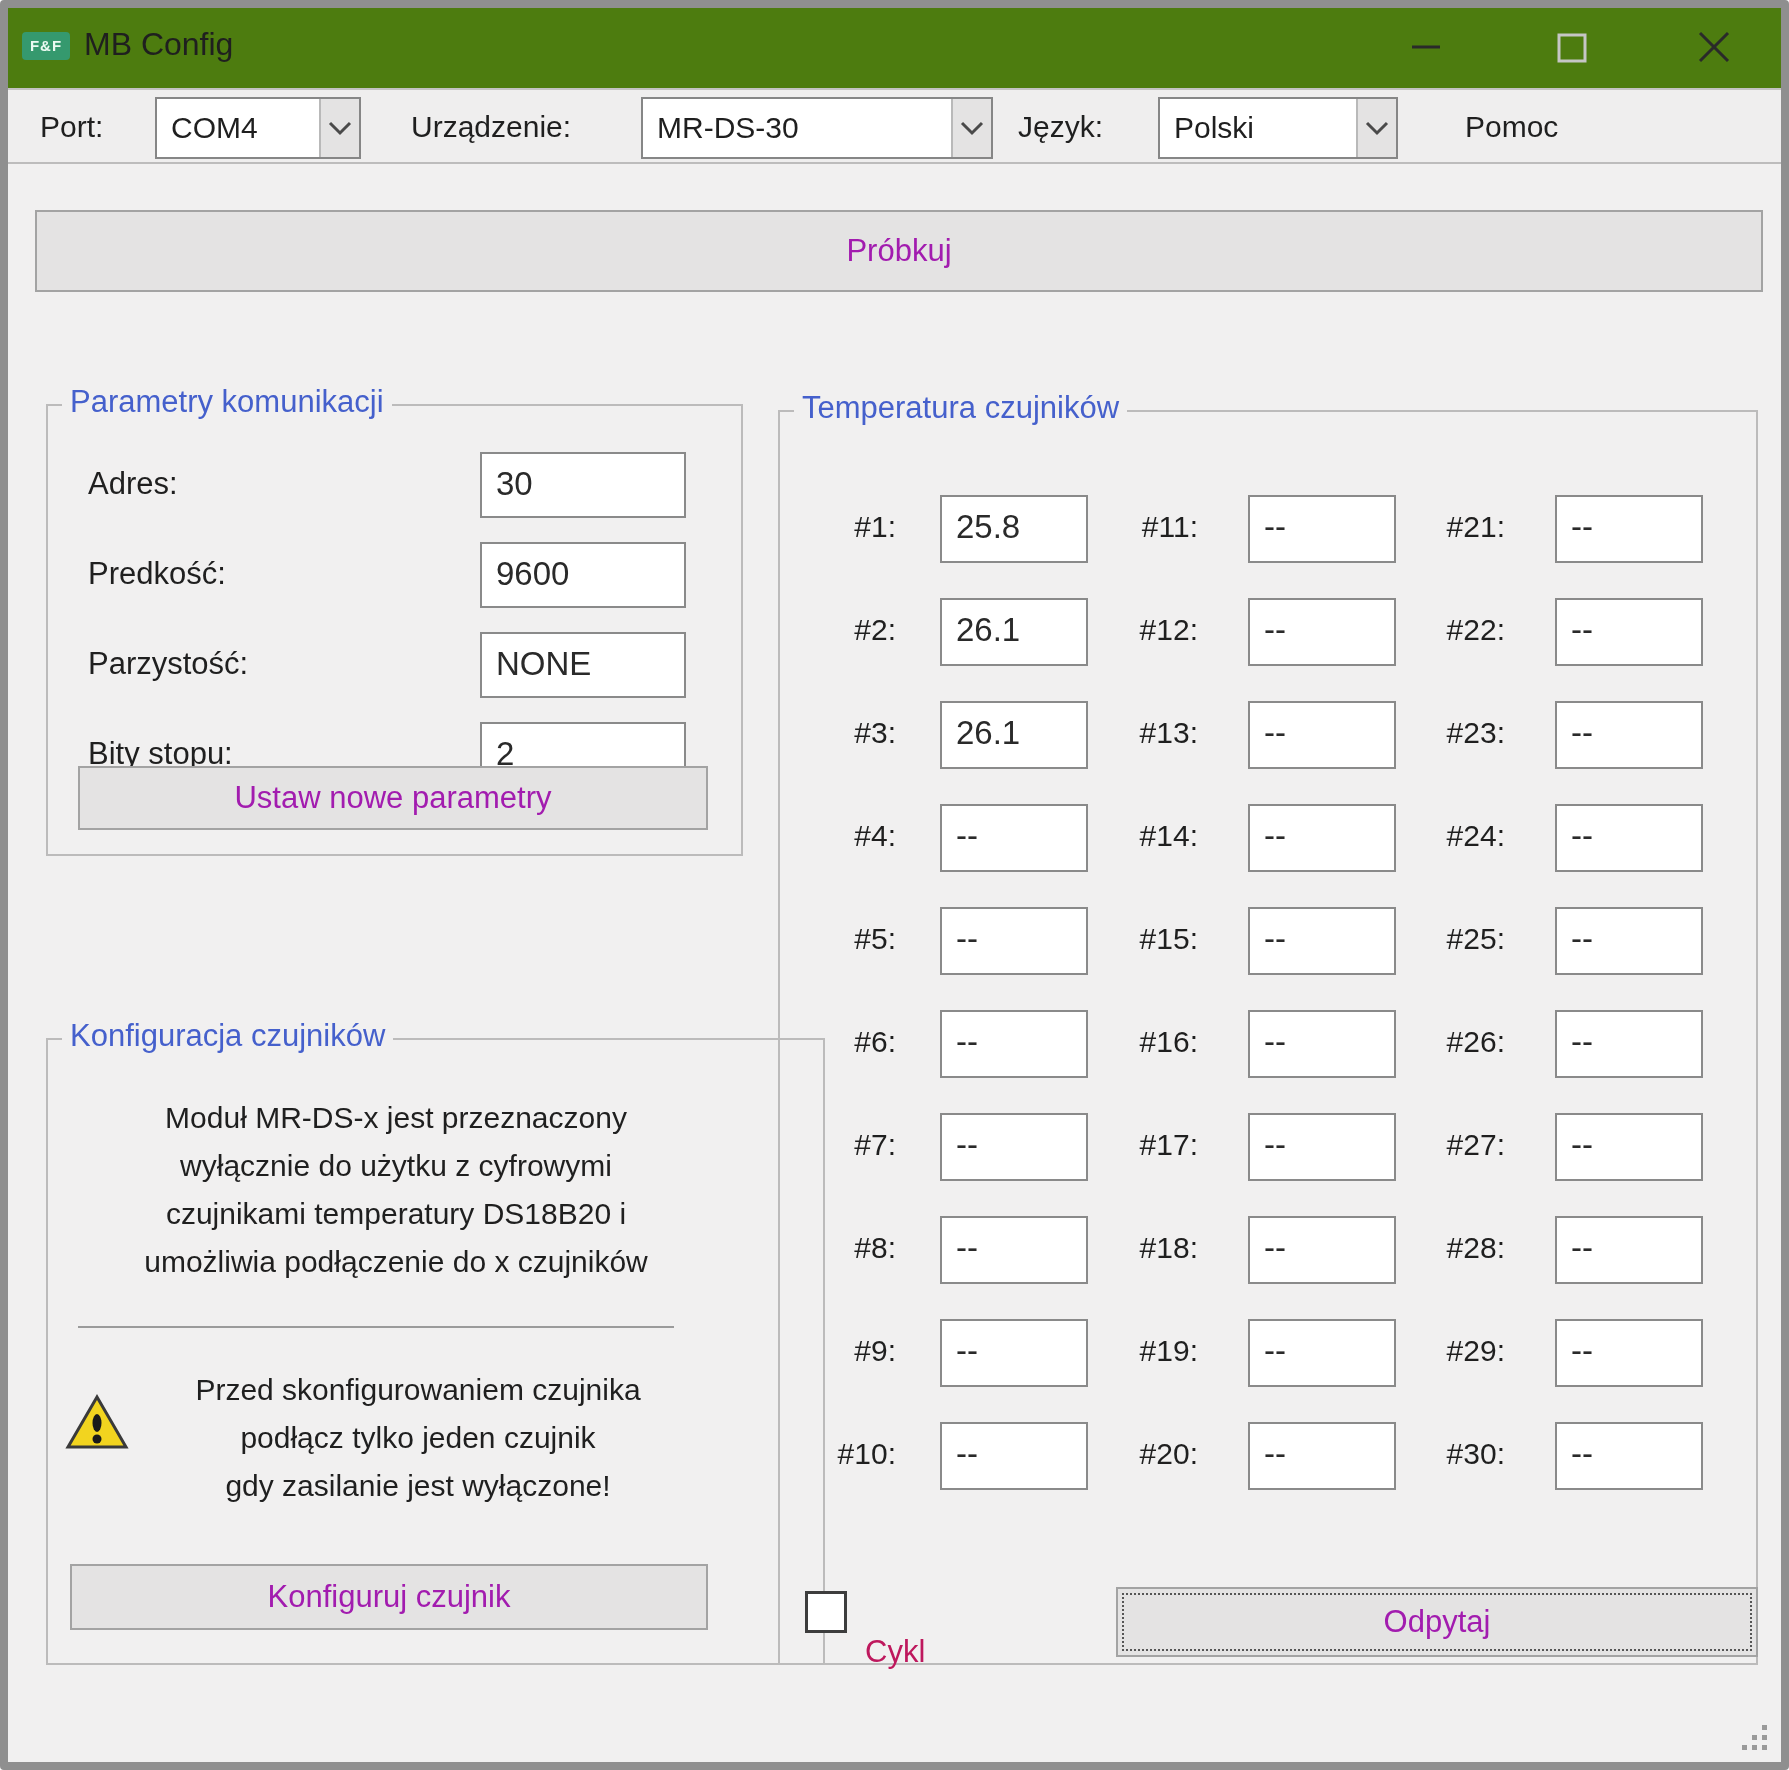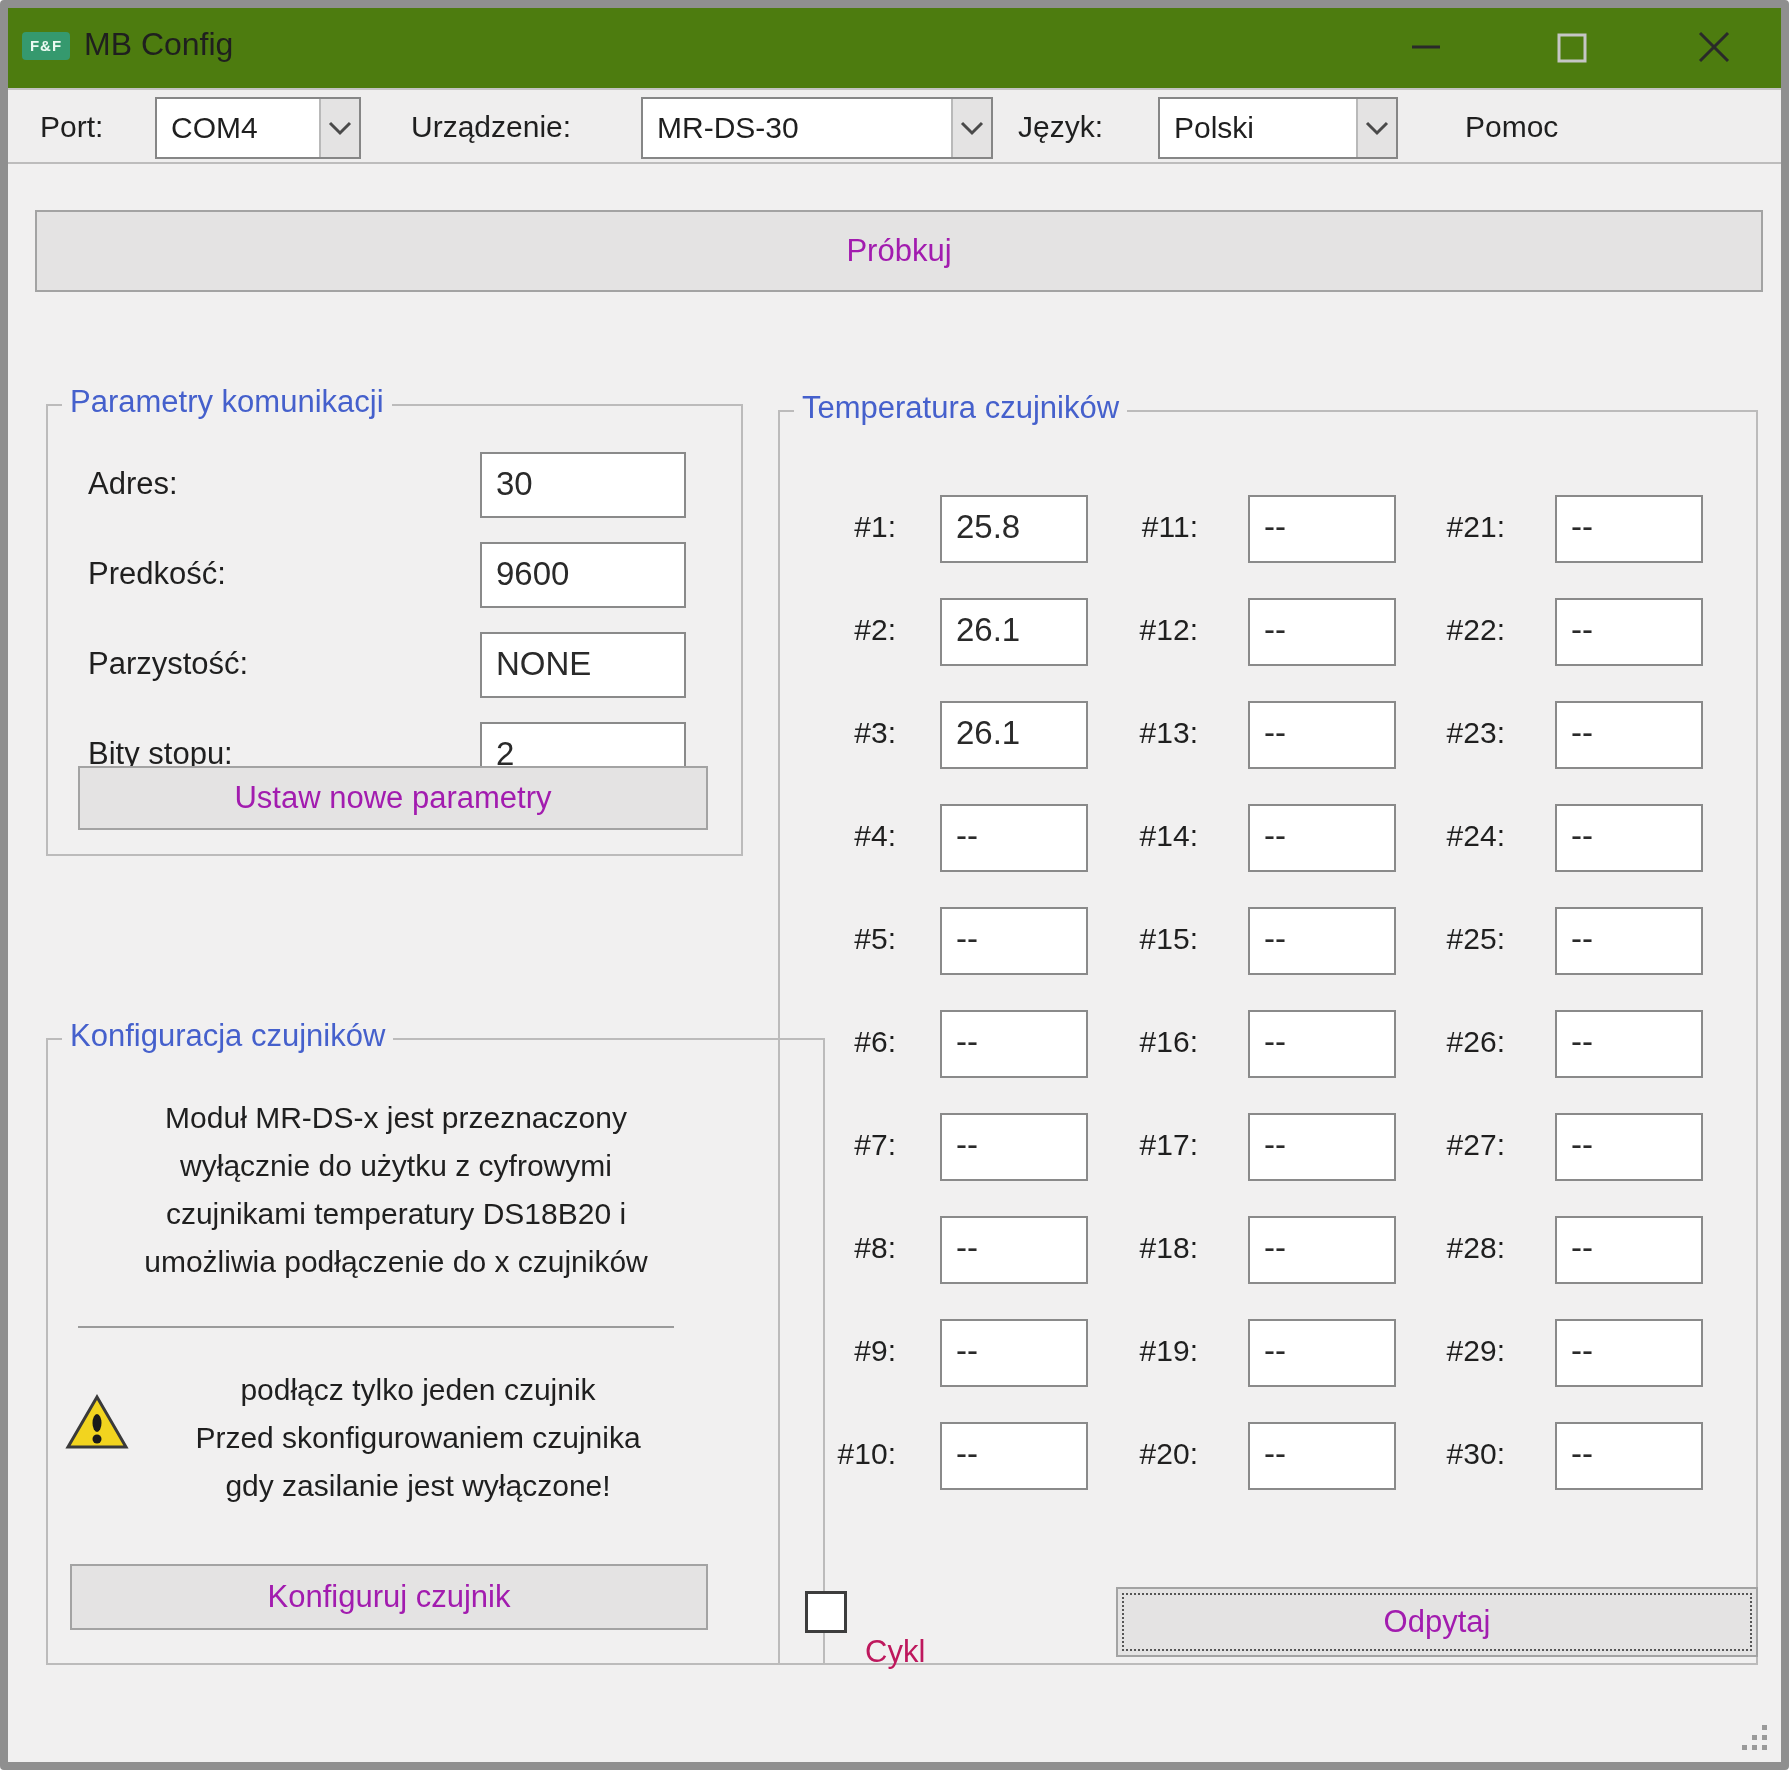--- a/index.html
+++ b/index.html
@@ -147,22 +147,22 @@
   </div>
   <div class="divider" style="left:70px;top:1318px;width:596px;"></div>
   <span style="position:absolute;left:56px;top:1385px;">
     <svg width="66" height="60">
       <polygon points="33,4 62,54 4,54" fill="#f2d41f" stroke="#3a3a3a" stroke-width="3"></polygon>
       <ellipse cx="33" cy="30" rx="4.5" ry="9" fill="#1a1a1a"></ellipse>
       <circle cx="33" cy="46" r="4.5" fill="#1a1a1a"></circle>
     </svg>
   </span>
   <div class="info-text" style="left:110px;top:1358px;width:600px;">
+    <div>Przed skonfigurowaniem czujnika</div>
     <div>podłącz tylko jeden czujnik</div>
-    <div>Przed skonfigurowaniem czujnika</div>
     <div>gdy zasilanie jest wyłączone!</div>
   </div>
   <div class="btn" style="left:62px;top:1556px;width:638px;height:66px;">Konfiguruj czujnik</div>
 
   <div class="group" style="left:770px;top:402px;width:980px;height:1255px;">
     <span class="group-title">Temperatura czujników</span>
   </div>
   <div id="sensor-grid">
       <span class="s-label" style="left: 778px; top: 502px; width: 110px;">#1:</span>
       <div class="textbox" style="left: 932px; top: 487px; width: 148px; height: 68px;">25.8</div>

